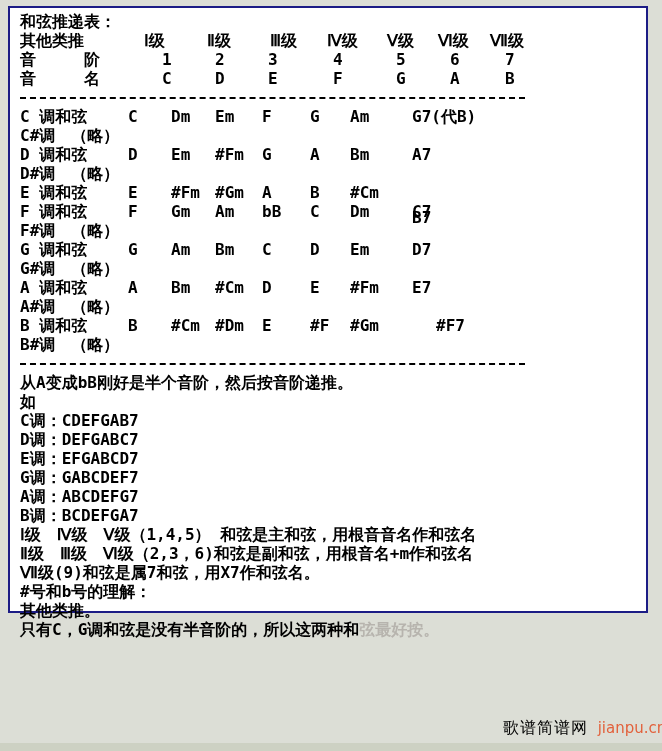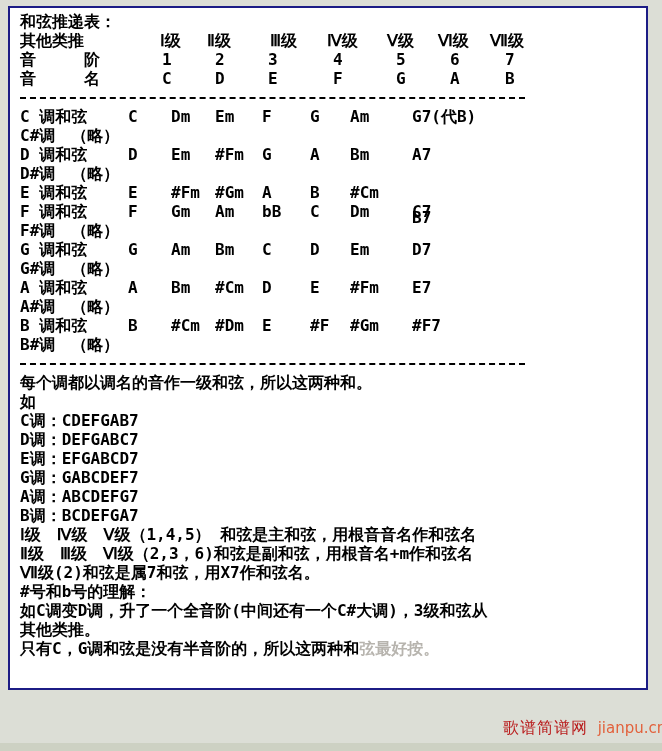--- a/index.html
+++ b/index.html
@@ -3,98 +3,97 @@
 <meta charset="utf-8">
 <style>
   html,body{margin:0;padding:0;}
   body{
     width:662px;height:751px;position:relative;
     background:#dcded6;
     font-family:"DejaVu Sans Mono","Liberation Mono",monospace;
     overflow:hidden;
   }
   .doc{
-    position:absolute;left:8px;top:6px;width:640px;height:684px;
+    position:absolute;left:8px;top:6px;width:640px;height:607px;
     background:#ffffff;border:2px solid #1c1c85;box-sizing:border-box;
   }
   .content{
     padding:4px 0 0 10px;
     font-size:16px;font-weight:bold;color:#000000;
   }
   .line,.row{height:19px;line-height:19px;white-space:pre;position:relative;}
   .row .cell{position:absolute;top:0;}
   .sep{height:19px;position:relative;}
   .sep::before{
     content:"";position:absolute;left:0;top:9px;width:505px;
     border-top:2px dashed #000;
   }
   .faded{color:#b7b4ae;}
   .watermark{
     position:absolute;left:503px;top:718px;white-space:nowrap;z-index:5;
     font-weight:normal;
   }
   .wm-name{
-    color:#b91c1c;font-size:16px;letter-spacing:1px;
+    color:#000000;font-size:16px;letter-spacing:1px;
     font-family:Liberation Serif, serif;
   }
   .wm-url{
     color:#e2613c;font-size:15px;
     font-family:"DejaVu Sans","Liberation Sans",sans-serif;
   }
   .bottom-strip{
     position:absolute;left:0;bottom:0;width:662px;height:8px;background:#cdd1c3;z-index:0;
   }
 </style>
 </head>
 <body>
 
 <div class="doc">
   <div class="content">
     <div class="line">和弦推递表：</div>
 
     <div id="header-rows">
-        <div class="row"><span>其他类推</span><span class="cell" style="left: 140px;">Ⅰ级</span><span class="cell" style="left: 187px;">Ⅱ级</span><span class="cell" style="left: 250px;">Ⅲ级</span><span class="cell" style="left: 307px;">Ⅳ级</span><span class="cell" style="left: 367px;">Ⅴ级</span><span class="cell" style="left: 418px;">Ⅵ级</span><span class="cell" style="left: 470px;">Ⅶ级</span></div>
+        <div class="row"><span>其他类推</span><span class="cell" style="left: 124px;">Ⅰ级</span><span class="cell" style="left: 187px;">Ⅱ级</span><span class="cell" style="left: 250px;">Ⅲ级</span><span class="cell" style="left: 307px;">Ⅳ级</span><span class="cell" style="left: 367px;">Ⅴ级</span><span class="cell" style="left: 418px;">Ⅵ级</span><span class="cell" style="left: 470px;">Ⅶ级</span></div>
         <div class="row"><span>音　　　阶</span><span class="cell" style="left: 142px;">1</span><span class="cell" style="left: 195px;">2</span><span class="cell" style="left: 248px;">3</span><span class="cell" style="left: 313px;">4</span><span class="cell" style="left: 376px;">5</span><span class="cell" style="left: 430px;">6</span><span class="cell" style="left: 485px;">7</span></div>
         <div class="row"><span>音　　　名</span><span class="cell" style="left: 142px;">C</span><span class="cell" style="left: 195px;">D</span><span class="cell" style="left: 248px;">E</span><span class="cell" style="left: 313px;">F</span><span class="cell" style="left: 376px;">G</span><span class="cell" style="left: 430px;">A</span><span class="cell" style="left: 485px;">B</span></div>
       </div>
 
     <div class="sep"></div>
 
     <div id="chord-rows">
         <div class="row"><span>C 调和弦</span><span class="cell" style="left: 108px;">C</span><span class="cell" style="left: 151px;">Dm</span><span class="cell" style="left: 195px;">Em</span><span class="cell" style="left: 242px;">F</span><span class="cell" style="left: 290px;">G</span><span class="cell" style="left: 330px;">Am</span><span class="cell" style="left: 392px;">G7(代B)</span></div>
         <div class="row"><span>C#调　（略）</span></div>
         <div class="row"><span>D 调和弦</span><span class="cell" style="left: 108px;">D</span><span class="cell" style="left: 151px;">Em</span><span class="cell" style="left: 195px;">#Fm</span><span class="cell" style="left: 242px;">G</span><span class="cell" style="left: 290px;">A</span><span class="cell" style="left: 330px;">Bm</span><span class="cell" style="left: 392px;">A7</span></div>
         <div class="row"><span>D#调　（略）</span></div>
         <div class="row"><span>E 调和弦</span><span class="cell" style="left: 108px;">E</span><span class="cell" style="left: 151px;">#Fm</span><span class="cell" style="left: 195px;">#Gm</span><span class="cell" style="left: 242px;">A</span><span class="cell" style="left: 290px;">B</span><span class="cell" style="left: 330px;">#Cm</span><span class="cell" style="left: 392px; margin-top: 25px;">B7</span></div>
         <div class="row"><span>F 调和弦</span><span class="cell" style="left: 108px;">F</span><span class="cell" style="left: 151px;">Gm</span><span class="cell" style="left: 195px;">Am</span><span class="cell" style="left: 242px;">bB</span><span class="cell" style="left: 290px;">C</span><span class="cell" style="left: 330px;">Dm</span><span class="cell" style="left: 392px;">C7</span></div>
         <div class="row"><span>F#调　（略）</span></div>
         <div class="row"><span>G 调和弦</span><span class="cell" style="left: 108px;">G</span><span class="cell" style="left: 151px;">Am</span><span class="cell" style="left: 195px;">Bm</span><span class="cell" style="left: 242px;">C</span><span class="cell" style="left: 290px;">D</span><span class="cell" style="left: 330px;">Em</span><span class="cell" style="left: 392px;">D7</span></div>
         <div class="row"><span>G#调　（略）</span></div>
         <div class="row"><span>A 调和弦</span><span class="cell" style="left: 108px;">A</span><span class="cell" style="left: 151px;">Bm</span><span class="cell" style="left: 195px;">#Cm</span><span class="cell" style="left: 242px;">D</span><span class="cell" style="left: 290px;">E</span><span class="cell" style="left: 330px;">#Fm</span><span class="cell" style="left: 392px;">E7</span></div>
         <div class="row"><span>A#调　（略）</span></div>
-        <div class="row"><span>B 调和弦</span><span class="cell" style="left: 108px;">B</span><span class="cell" style="left: 151px;">#Cm</span><span class="cell" style="left: 195px;">#Dm</span><span class="cell" style="left: 242px;">E</span><span class="cell" style="left: 290px;">#F</span><span class="cell" style="left: 330px;">#Gm</span><span class="cell" style="left: 392px;">#F7</span></div>
+        <div class="row"><span>B 调和弦</span><span class="cell" style="left: 108px;">B</span><span class="cell" style="left: 151px;">#Cm</span><span class="cell" style="left: 195px;">#Dm</span><span class="cell" style="left: 242px;">E</span><span class="cell" style="left: 290px;">#F</span><span class="cell" style="left: 330px;">#Gm</span><span class="cell" style="left: 416px;">#F7</span></div>
         <div class="row"><span>B#调　（略）</span></div>
       </div>
 
     <div class="sep"></div>
 
     <div id="note-lines">
-        <div class="line">每个调都以调名的音作一级和弦，所以这两种和。</div>
+        <div class="line">从A变成bB刚好是半个音阶，然后按音阶递推。</div>
         <div class="line">如</div>
         <div class="line">C调：CDEFGAB7</div>
         <div class="line">D调：DEFGABC7</div>
         <div class="line">E调：EFGABCD7</div>
         <div class="line">G调：GABCDEF7</div>
         <div class="line">A调：ABCDEFG7</div>
         <div class="line">B调：BCDEFGA7</div>
         <div class="line">Ⅰ级　Ⅳ级　Ⅴ级（1,4,5） 和弦是主和弦，用根音音名作和弦名</div>
         <div class="line">Ⅱ级　Ⅲ级　Ⅵ级（2,3，6)和弦是副和弦，用根音名+m作和弦名</div>
-        <div class="line">Ⅶ级(2)和弦是属7和弦，用X7作和弦名。</div>
+        <div class="line">Ⅶ级(9)和弦是属7和弦，用X7作和弦名。</div>
         <div class="line">#号和b号的理解：</div>
-        <div class="line">如C调变D调，升了一个全音阶(中间还有一个C#大调)，3级和弦从</div>
         <div class="line">其他类推。</div>
       </div>
 
     <div class="line"><span>只有C，G调和弦是没有半音阶的，所以这两种和</span><span class="faded">弦最好按。</span></div>
   </div>
 </div>
 
 <div class="bottom-strip"></div>
 
 <div class="watermark"><span class="wm-name">歌谱简谱网</span> <span class="wm-url">jianpu.cn</span></div>

